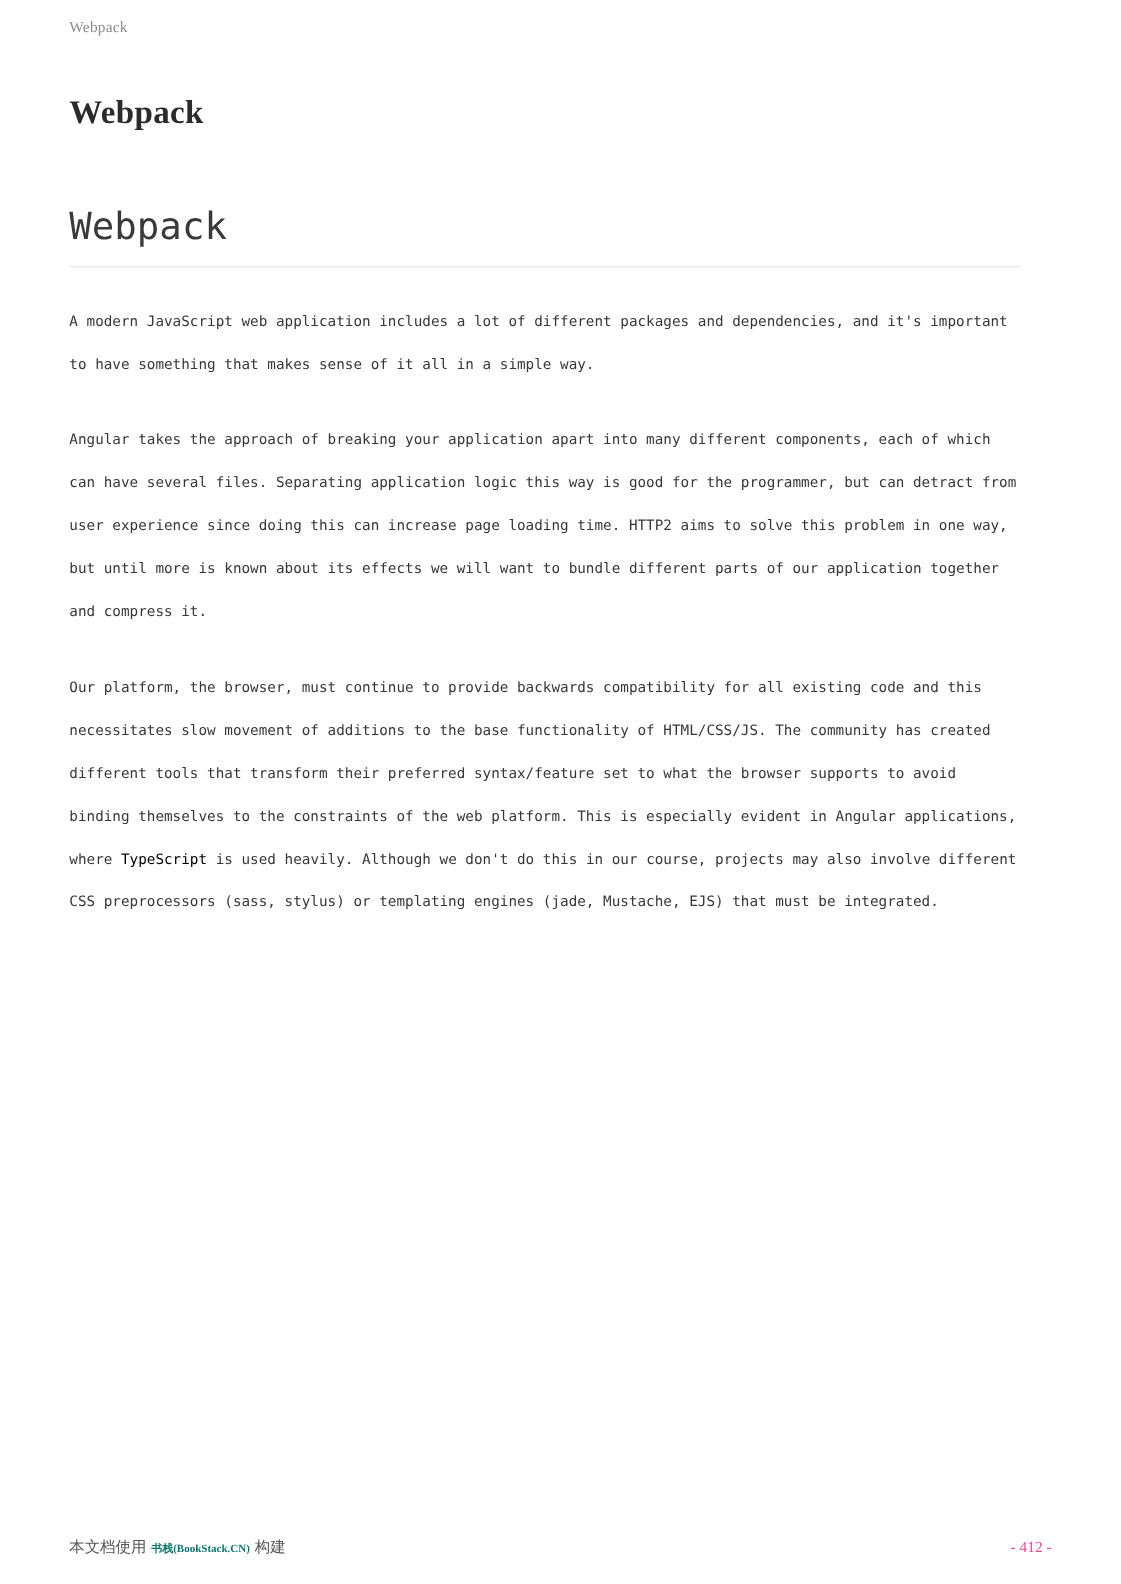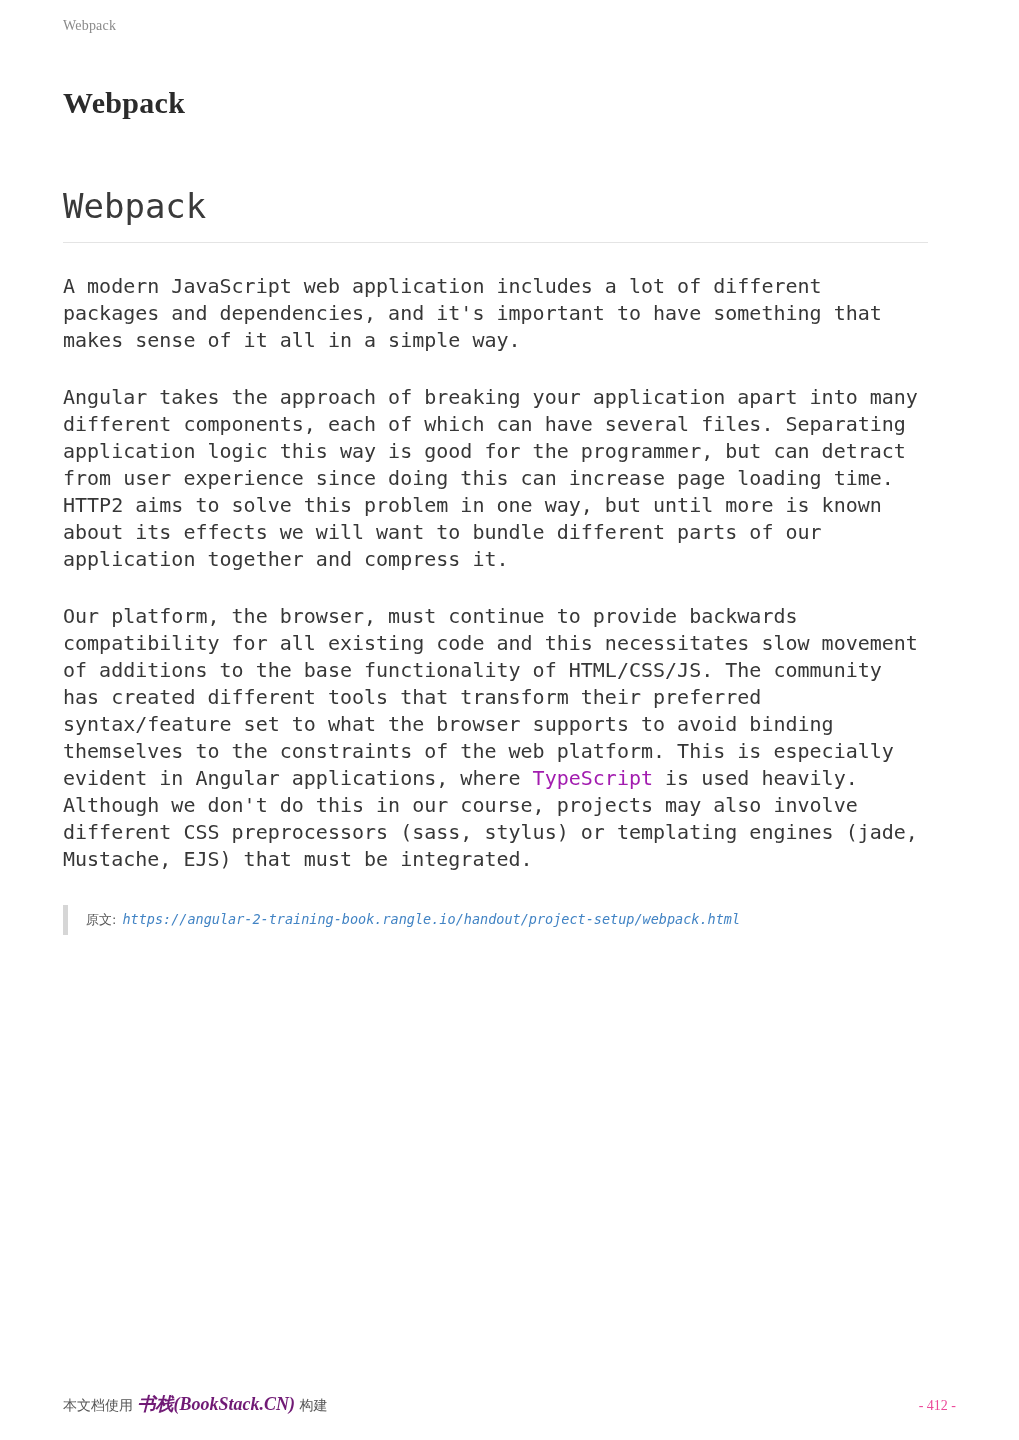--- a/index.html
+++ b/index.html
@@ -40,27 +40,27 @@
     color: #3a3a3a;
   }
   hr.section-divider {
     border: none;
     border-top: 1px solid #e4e4e4;
     margin-top: 16px;
     margin-bottom: 0;
   }
   .content p {
     margin-top: 30px;
-    font-size: 20px;
-    line-height: 27px;
+    font-size: 13px;
+    line-height: 39px;
     color: #373737;
     word-spacing: 0px;
   }
   a.inline-link {
-    color: #a21caf;
+    color: #000000;
     text-decoration: none;
     cursor: pointer;
   }
   blockquote.source-quote {
     margin-top: 32px;
     border-left: 5px solid #d6d6d6;
     padding: 6px 0 6px 18px;
     display: flex;
     align-items: baseline;
     gap: 6px;
@@ -88,26 +88,25 @@
     justify-content: space-between;
     align-items: baseline;
   }
   .footer-left {
     font-family: "DejaVu Sans", sans-serif;
     font-size: 14px;
     color: #555555;
   }
   a.brand-link {
     font-family: "Liberation Serif", "DejaVu Serif", serif;
-    font-size: 18px;
+    font-size: 10px;
     font-weight: 700;
-    color: #701a75;
+    color: #0f766e;
     text-decoration: none;
     cursor: pointer;
-    font-style: italic;
   }
   .page-number {
     font-family: "Liberation Serif", "DejaVu Serif", serif;
     font-size: 14px;
     color: #ec4899;
   }
 </style>
 </head>
 <body>
 
@@ -123,24 +122,20 @@
     <h2 class="section-title">Webpack</h2>
     <hr class="section-divider">
 
     <p>A modern JavaScript web application includes a lot of different packages and dependencies, and it's important to have something that makes sense of it all in a simple way.</p>
 
     <p>Angular takes the approach of breaking your application apart into many different components, each of which can have several files. Separating application logic this way is good for the programmer, but can detract from user experience since doing this can increase page loading time. HTTP2 aims to solve this problem in one way, but until more is known about its effects we will want to bundle different parts of our application together and compress it.</p>
 
     <p><span>Our platform, the browser, must continue to provide backwards compatibility for all existing code and this necessitates slow movement of additions to the base functionality of HTML/CSS/JS. The community has created different tools that transform their preferred syntax/feature set to what the browser supports to avoid binding themselves to the constraints of the web platform. This is especially evident in Angular applications, where </span><a class="inline-link" href="#">TypeScript</a><span> is used heavily. Although we don't do this in our course, projects may also involve different CSS preprocessors (sass, stylus) or templating engines (jade, Mustache, EJS) that must be integrated.</span></p>
 
 
-    <blockquote class="source-quote">
-      <span class="quote-label">原文:</span>
-      <a class="quote-link" href="#">https://angular-2-training-book.rangle.io/handout/project-setup/webpack.html</a>
-    </blockquote>
   </main>
 
   <footer class="page-footer">
     <div class="footer-left">
       <span>本文档使用 </span><a class="brand-link" href="#">书栈(BookStack.CN)</a><span> 构建</span>
     </div>
     <span class="page-number">- 412 -</span>
   </footer>
 
 </div>

